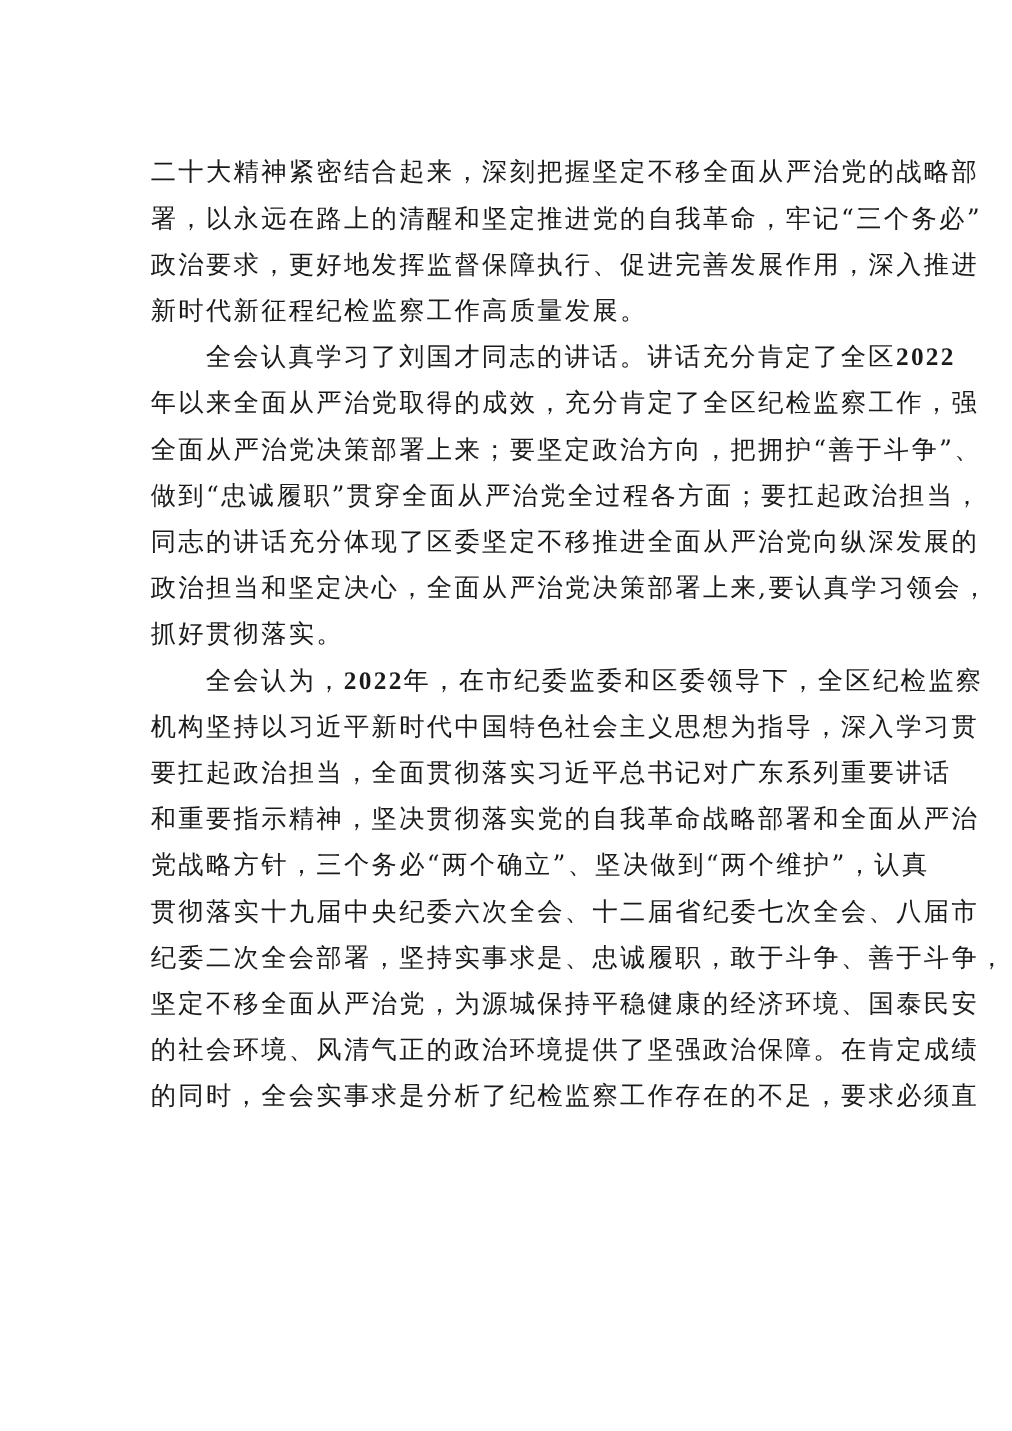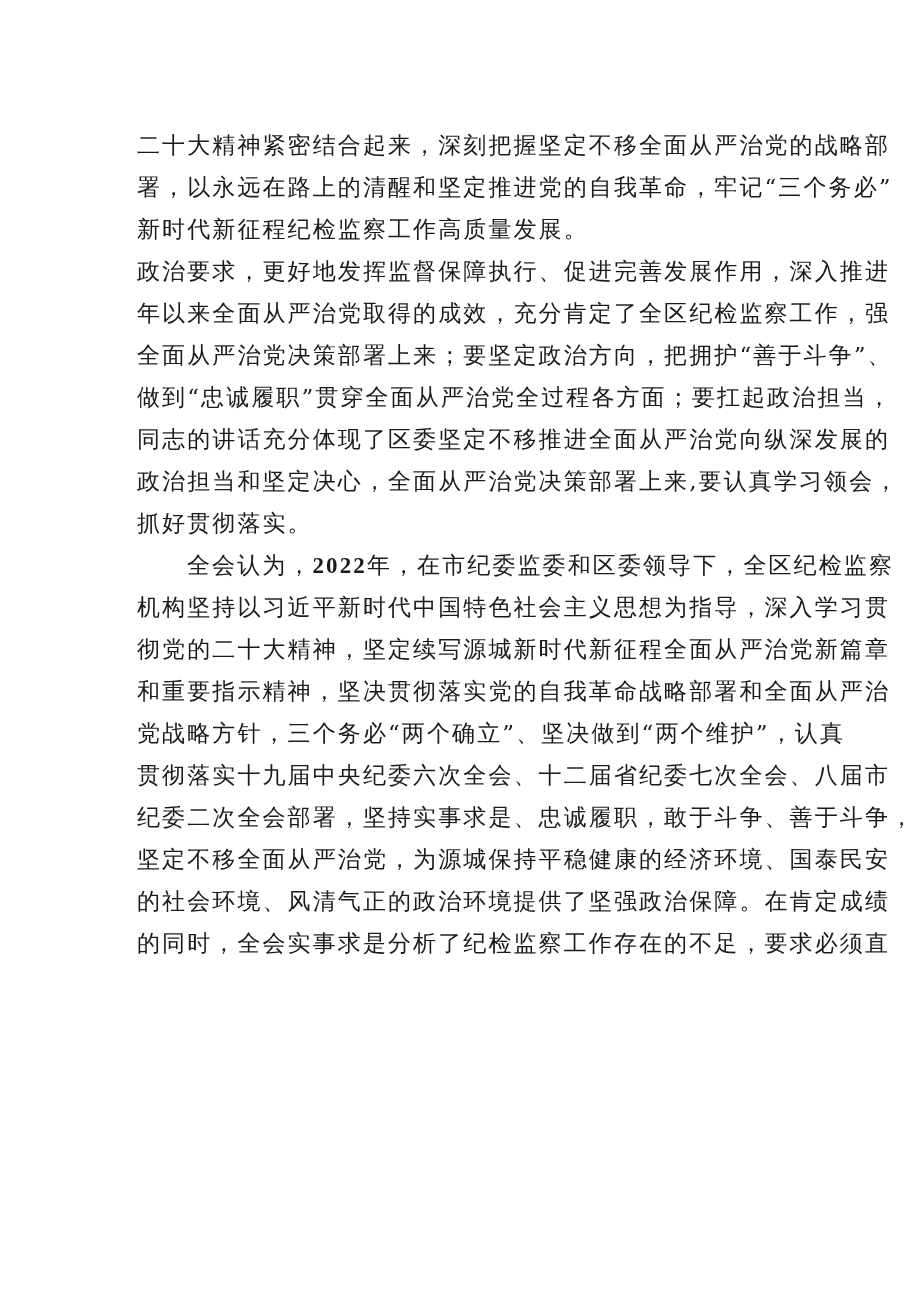--- a/index.html
+++ b/index.html
@@ -11,21 +11,21 @@
       width: 920px;
       height: 1301px;
       position: relative;
       overflow: hidden;
       font-family: "DejaVu Serif", "Liberation Serif", serif;
       color: #1a1a1a;
     }
     .page {
       position: absolute;
       left: 137px;
-      top: 124px;
+      top: 136px;
       width: 656px;
     }
     .num {
       font-family: "Liberation Serif", "DejaVu Serif", serif;
       font-weight: bold;
     }
   </style>
 </head>
 <body>
 
@@ -39,37 +39,38 @@
     white-space: nowrap;
   }
   .line.first { padding-left: 50px; }
 </style>
 
 <div class="page">
 
   <div class="para-block">
     <span class="line">二十大精神紧密结合起来，深刻把握坚定不移全面从严治党的战略部</span>
     <span class="line">署，以永远在路上的清醒和坚定推进党的自我革命，牢记“三个务必”</span>
+    <span class="line">政治要求，更好地发挥监督保障执行、促进完善发展作用，深入推进</span>
     <span class="line">新时代新征程纪检监察工作高质量发展。</span>
-    <span class="line">政治要求，更好地发挥监督保障执行、促进完善发展作用，深入推进</span>
   </div>
 
   <div class="para-block">
+    <span class="line first"><span>全会认真学习了刘国才同志的讲话。讲话充分肯定了全区</span><span class="num">2022</span></span>
     <span class="line">年以来全面从严治党取得的成效，充分肯定了全区纪检监察工作，强</span>
     <span class="line">全面从严治党决策部署上来；要坚定政治方向，把拥护“善于斗争”、</span>
     <span class="line">做到“忠诚履职”贯穿全面从严治党全过程各方面；要扛起政治担当，</span>
     <span class="line">同志的讲话充分体现了区委坚定不移推进全面从严治党向纵深发展的</span>
     <span class="line">政治担当和坚定决心，全面从严治党决策部署上来,要认真学习领会，</span>
     <span class="line">抓好贯彻落实。</span>
   </div>
 
   <div class="para-block">
     <span class="line first"><span>全会认为，</span><span class="num">2022</span><span>年，在市纪委监委和区委领导下，全区纪检监察</span></span>
     <span class="line">机构坚持以习近平新时代中国特色社会主义思想为指导，深入学习贯</span>
-    <span class="line">彻党的二十大精神，坚定续写源城新时代新征程全面从严治党新篇章</span>
+    <span class="line">要扛起政治担当，全面贯彻落实习近平总书记对广东系列重要讲话</span>
     <span class="line">和重要指示精神，坚决贯彻落实党的自我革命战略部署和全面从严治</span>
     <span class="line">党战略方针，三个务必“两个确立”、坚决做到“两个维护”，认真</span>
     <span class="line">贯彻落实十九届中央纪委六次全会、十二届省纪委七次全会、八届市</span>
     <span class="line">纪委二次全会部署，坚持实事求是、忠诚履职，敢于斗争、善于斗争，</span>
     <span class="line">坚定不移全面从严治党，为源城保持平稳健康的经济环境、国泰民安</span>
     <span class="line">的社会环境、风清气正的政治环境提供了坚强政治保障。在肯定成绩</span>
     <span class="line">的同时，全会实事求是分析了纪检监察工作存在的不足，要求必须直</span>
   </div>
 
 </div>

